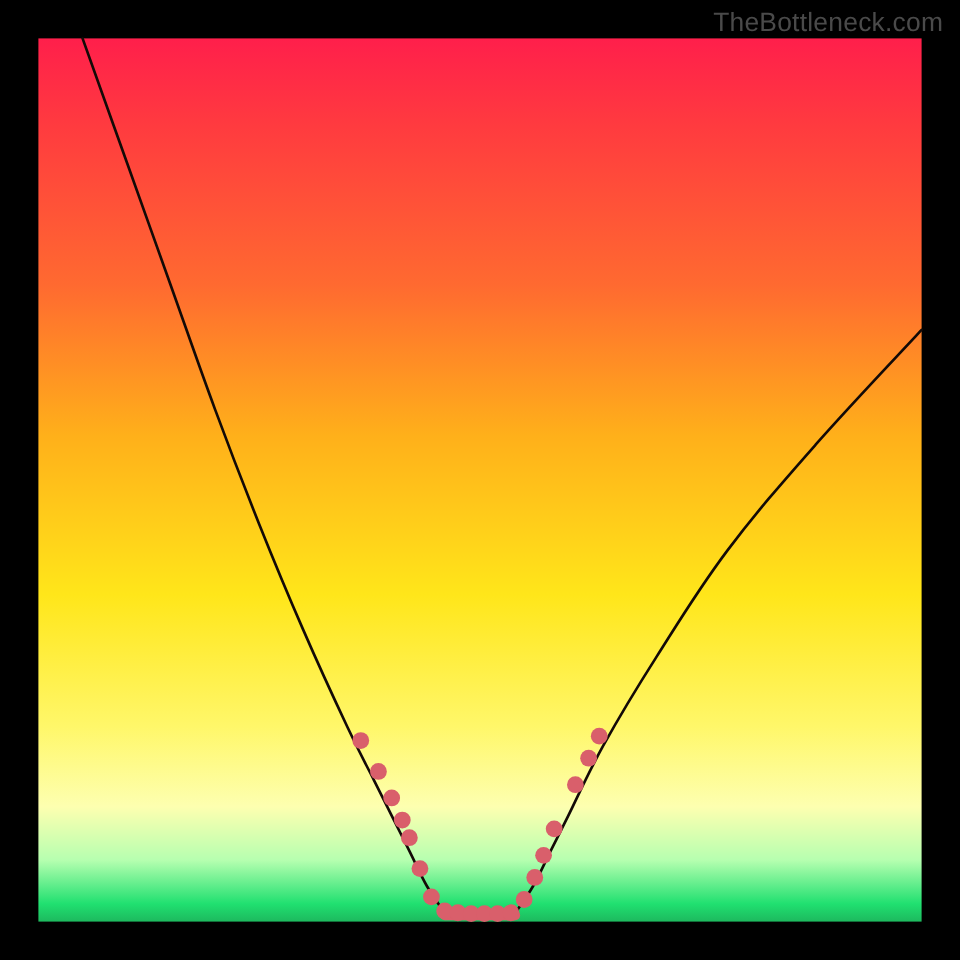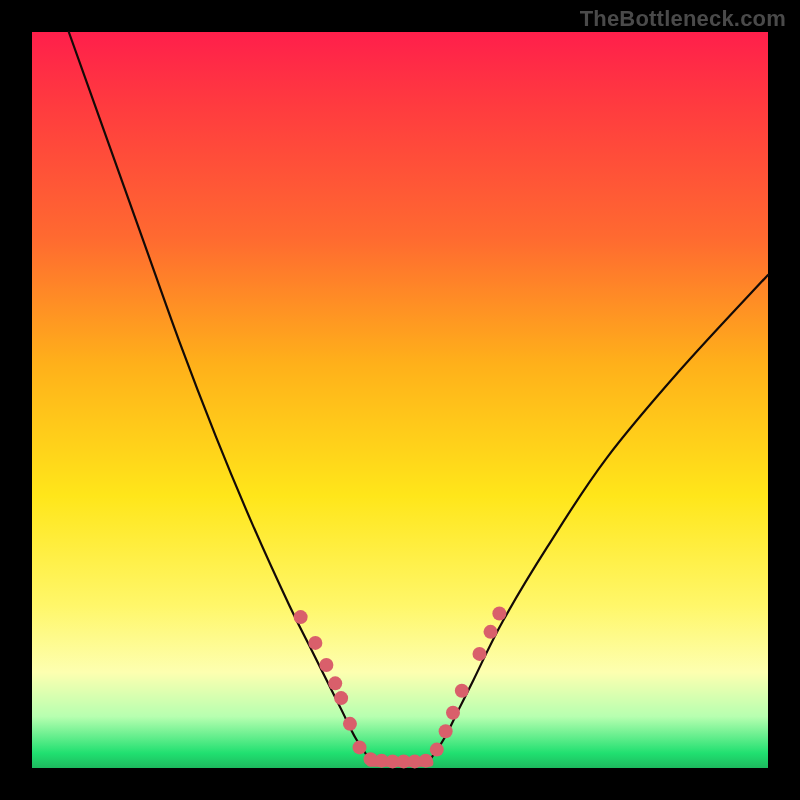--- a/index.html
+++ b/index.html
@@ -16,21 +16,21 @@
     width: 800px;
     height: 800px;
     background: #000;
   }
   .watermark {
     position: absolute;
     top: 6px;
     right: 14px;
     color: #4a4a4a;
     font-size: 22px;
-    font-weight: 700;
+    font-weight: 400;
     letter-spacing: 0.2px;
     z-index: 10;
   }
   .plot {
     position: absolute;
     left: 32px;
     top: 32px;
     width: 736px;
     height: 736px;
     background: linear-gradient(

